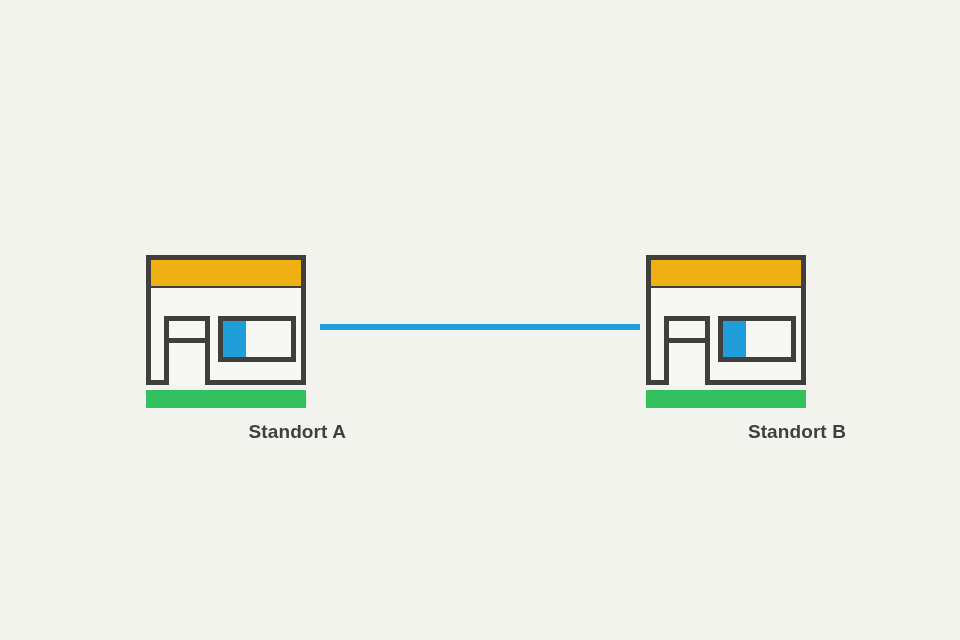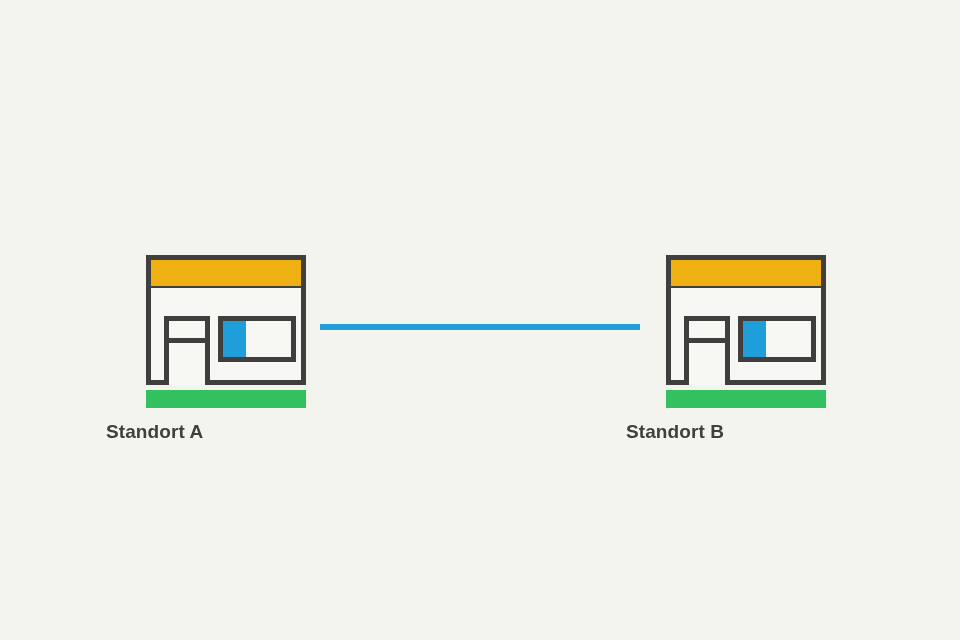--- a/index.html
+++ b/index.html
@@ -18,21 +18,21 @@
     width: 960px;
     height: 640px;
   }
 
   
   .shop {
     position: absolute;
     width: 160px;
   }
   .shop-left  { left: 146px; top: 255px; }
-  .shop-right { left: 666px; top: 255px; }
+  .shop-right { left: 646px; top: 255px; }
 
   .shop-body {
     position: relative;
     width: 160px;
     height: 130px;
   }
 
   
   .awning {
     position: absolute;
@@ -109,21 +109,21 @@
     height: 18px;
     background: #33c05f;
   }
 
   
   .shop-label {
     position: absolute;
     left: -40px;
     top: 166px;
     width: 240px;
-    text-align: left;
+    text-align: right;
     font-size: 19px;
     font-weight: bold;
     color: #403f3d;
     letter-spacing: 0.1px;
     white-space: nowrap;
   }
 
   
   .connector {
     position: absolute;

